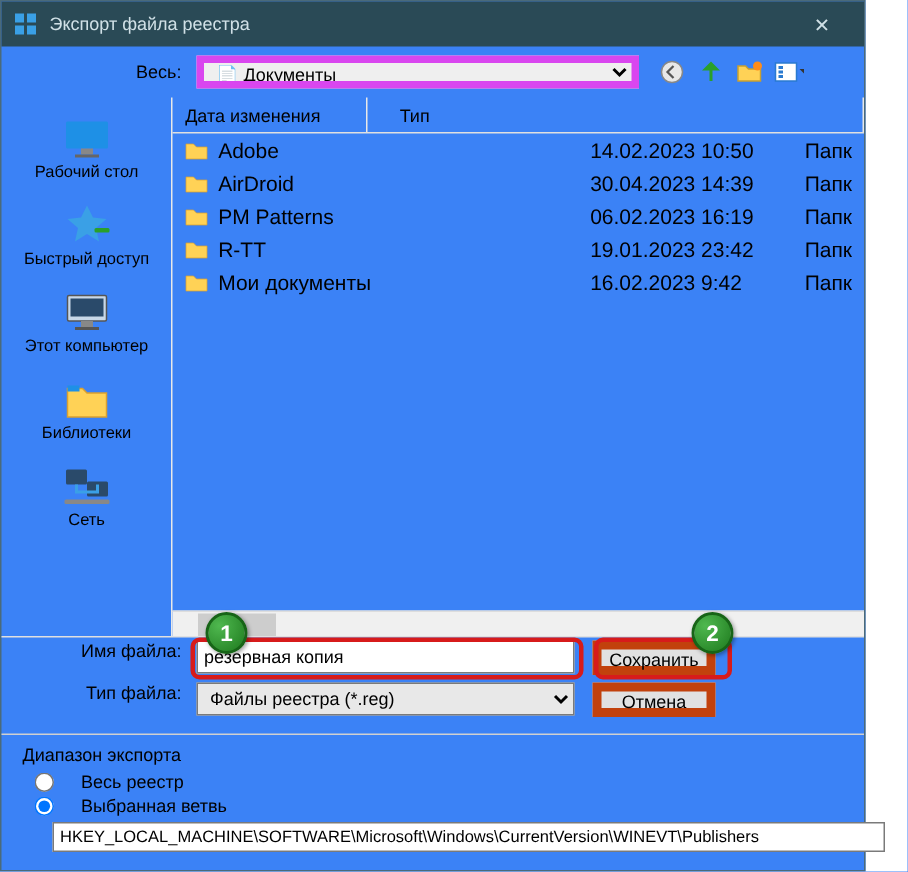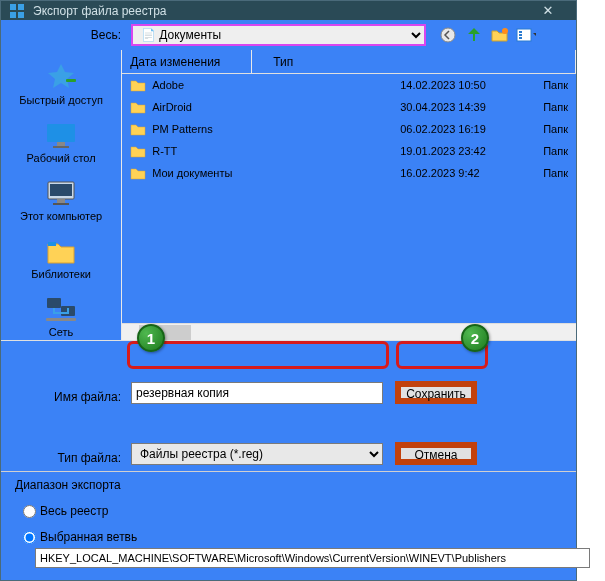--- a/index.html
+++ b/index.html
@@ -4,49 +4,49 @@
 <style>
   * { box-sizing: border-box; margin: 0; padding: 0; font-family: 'Segoe UI', Tahoma, sans-serif; }
   body { background: #fff; width: 605px; height: 581px; overflow: hidden; }
   .window { width: 577px; height: 581px; border: 1px solid #4a6a7a; display: flex; flex-direction: column; background: #3b82f6; }
   .titlebar { height: 30px; background: #2a4a56; color: #d0e0e6; display: flex; align-items: center; padding: 0 8px; font-size: 12px; }
   .titlebar .ticon { width: 16px; height: 16px; margin-right: 8px; display: inline-flex; }
   .titlebar .ttext { flex: 1; }
   .titlebar .tclose { width: 40px; text-align: center; font-size: 13px; color: #d0e0e6; cursor: pointer; }
   .folderbar { height: 34px; display: flex; align-items: center; padding: 4px 10px; }
   .folderbar .lbl { width: 120px; text-align: right; padding-right: 10px; font-size: 12px; }
-  .folderbar select { width: 295px; height: 22px; font-size: 12px; padding: 0 4px; border: 2px solid #d946ef; }
+  .folderbar select { width: 295px; height: 22px; font-size: 12px; padding: 0 4px; border: 5px solid #d946ef; }
   .folderbar .tbicons { display: flex; gap: 6px; margin-left: 12px; }
   .tbicons span { width: 20px; height: 20px; display: inline-flex; align-items: center; justify-content: center; cursor: pointer; }
   .main { flex: 1; display: flex; border-bottom: 1px solid #e0e0e0; }
   .sidebar { width: 132px; display: flex; flex-direction: column; align-items: center; padding-top: 10px; gap: 10px; overflow: hidden; }
   .sideitem { width: 100%; text-align: center; font-size: 11px; cursor: pointer; padding: 2px 0; }
   .sideitem .sicon { width: 34px; height: 30px; margin: 0 auto 2px; display: block; }
   .filepane { flex: 1; border-left: 1px solid #e8e8e8; display: flex; flex-direction: column; position: relative; }
   .filehead { display: flex; font-size: 12px; border-bottom: 1px solid #e0e0e0; height: 24px; align-items: center; }
   .filehead .col { padding: 0 8px; border-right: 1px solid #e8e8e8; height: 100%; display: flex; align-items: center; }
   .col-name { width: 270px; }
   .col-date { width: 130px; }
   .col-type { flex: 1; margin-left: 13px; }
   .filelist { flex: 1; overflow: hidden; }
-  .filerow { display: flex; font-size: 11px; height: 22px; align-items: flex-start; cursor: pointer; }
+  .filerow { display: flex; font-size: 14px; height: 22px; align-items: flex-start; cursor: pointer; }
   .filerow .col { padding: 0 8px; height: 100%; display: flex; align-items: center; }
   .filerow .fico { width: 16px; height: 14px; margin-right: 6px; display: inline-flex; }
   .scrollbar-h { height: 17px; background: #f0f0f0; display: flex; align-items: center; border-top: 1px solid #ddd; }
   .scrollbar-h .thumb { height: 15px; width: 52px; background: #cdcdcd; margin-left: 17px; }
   .bottomfields { padding: 2px 10px 6px; }
-  .fieldrow { display: flex; align-items: flex-end; height: 28px; position: relative; margin-top: 33px; }
+  .fieldrow { display: flex; align-items: flex-start; height: 28px; position: relative; }
   .fieldrow .flbl { width: 120px; text-align: right; padding-right: 10px; font-size: 12px; }
   .fieldrow .combo { flex: 1; height: 22px; font-size: 12px; padding: 0 4px; border: 1px solid #7a7a7a; background: #fff; max-width: 252px; }
   .fieldrow .combo.gray { background: #e8e8e8; }
   .fieldrow button { width: 82px; height: 23px; font-size: 12px; margin-left: 12px; cursor: pointer; background: #e1e1e1; border: 6px solid #c2410c; }
   .divider { border-top: 1px solid #d0d0d0; margin: 0; }
   .exportrange { padding: 6px 14px 12px; font-size: 12px; }
   .exportrange .grptitle { margin-bottom: 4px; }
-  .exportrange label { display: flex; align-items: center; gap: 4px; margin: 12px 0 2px 8px; font-size: 12px; }
+  .exportrange label { display: flex; align-items: center; gap: 18px; margin: 2px 0 2px 8px; font-size: 12px; }
   .exportrange input[type="radio"] { width: 13px; height: 13px; }
   .exportrange .branchpath { width: 555px; height: 20px; font-size: 11px; padding: 0 4px; border: 1px solid #7a7a7a; margin: 2px 0 0 20px; }
   .hl-red { border: 3px solid #d71b1b; border-radius: 6px; position: absolute; pointer-events: none; }
   .badge { position: absolute; width: 28px; height: 28px; border-radius: 50%; background: radial-gradient(circle at 30% 30%, #4fb84f, #1e7a1e); color: #fff; font-weight: bold; display: flex; align-items: center; justify-content: center; font-size: 15px; border: 2px solid #176417; box-shadow: 1px 1px 3px rgba(0,0,0,0.4); z-index: 20; }
   svg { display: block; }
 </style>
 </head>
 <body>
 
 <div class="window">
@@ -95,35 +95,35 @@
           </svg>
         </span>
     </div>
   </div>
 
   <div class="main">
     <div class="sidebar">
       <div class="sideitem">
         <span class="sicon">
             <svg viewBox="0 0 34 30">
-              <path d="M17 2l4 8 9 1-7 6 2 9-8-5-8 5 2-9-7-6 9-1z" fill="#3aa0e6"></path>
-              <rect x="22" y="17" width="10" height="3" fill="#2aa02a" rx="1"></rect>
-            </svg>
-          </span>
-        <span>Быстрый доступ</span>
-      </div>
-      <div class="sideitem">
-        <span class="sicon">
-            <svg viewBox="0 0 34 30">
               <rect x="3" y="4" width="28" height="18" fill="#1e90e6" rx="1"></rect>
               <rect x="13" y="22" width="8" height="4" fill="#888"></rect>
               <rect x="9" y="26" width="16" height="2" fill="#666"></rect>
             </svg>
           </span>
         <span>Рабочий стол</span>
+      </div>
+      <div class="sideitem">
+        <span class="sicon">
+            <svg viewBox="0 0 34 30">
+              <path d="M17 2l4 8 9 1-7 6 2 9-8-5-8 5 2-9-7-6 9-1z" fill="#3aa0e6"></path>
+              <rect x="22" y="17" width="10" height="3" fill="#2aa02a" rx="1"></rect>
+            </svg>
+          </span>
+        <span>Быстрый доступ</span>
       </div>
       <div class="sideitem">
         <span class="sicon">
             <svg viewBox="0 0 34 30">
               <rect x="4" y="4" width="26" height="17" fill="#c8d8e8" stroke="#555" rx="1"></rect>
               <rect x="6" y="6" width="22" height="12" fill="#2a4a6a"></rect>
               <rect x="13" y="21" width="8" height="4" fill="#888"></rect>
               <rect x="9" y="25" width="16" height="2" fill="#555"></rect>
             </svg>
           </span>

